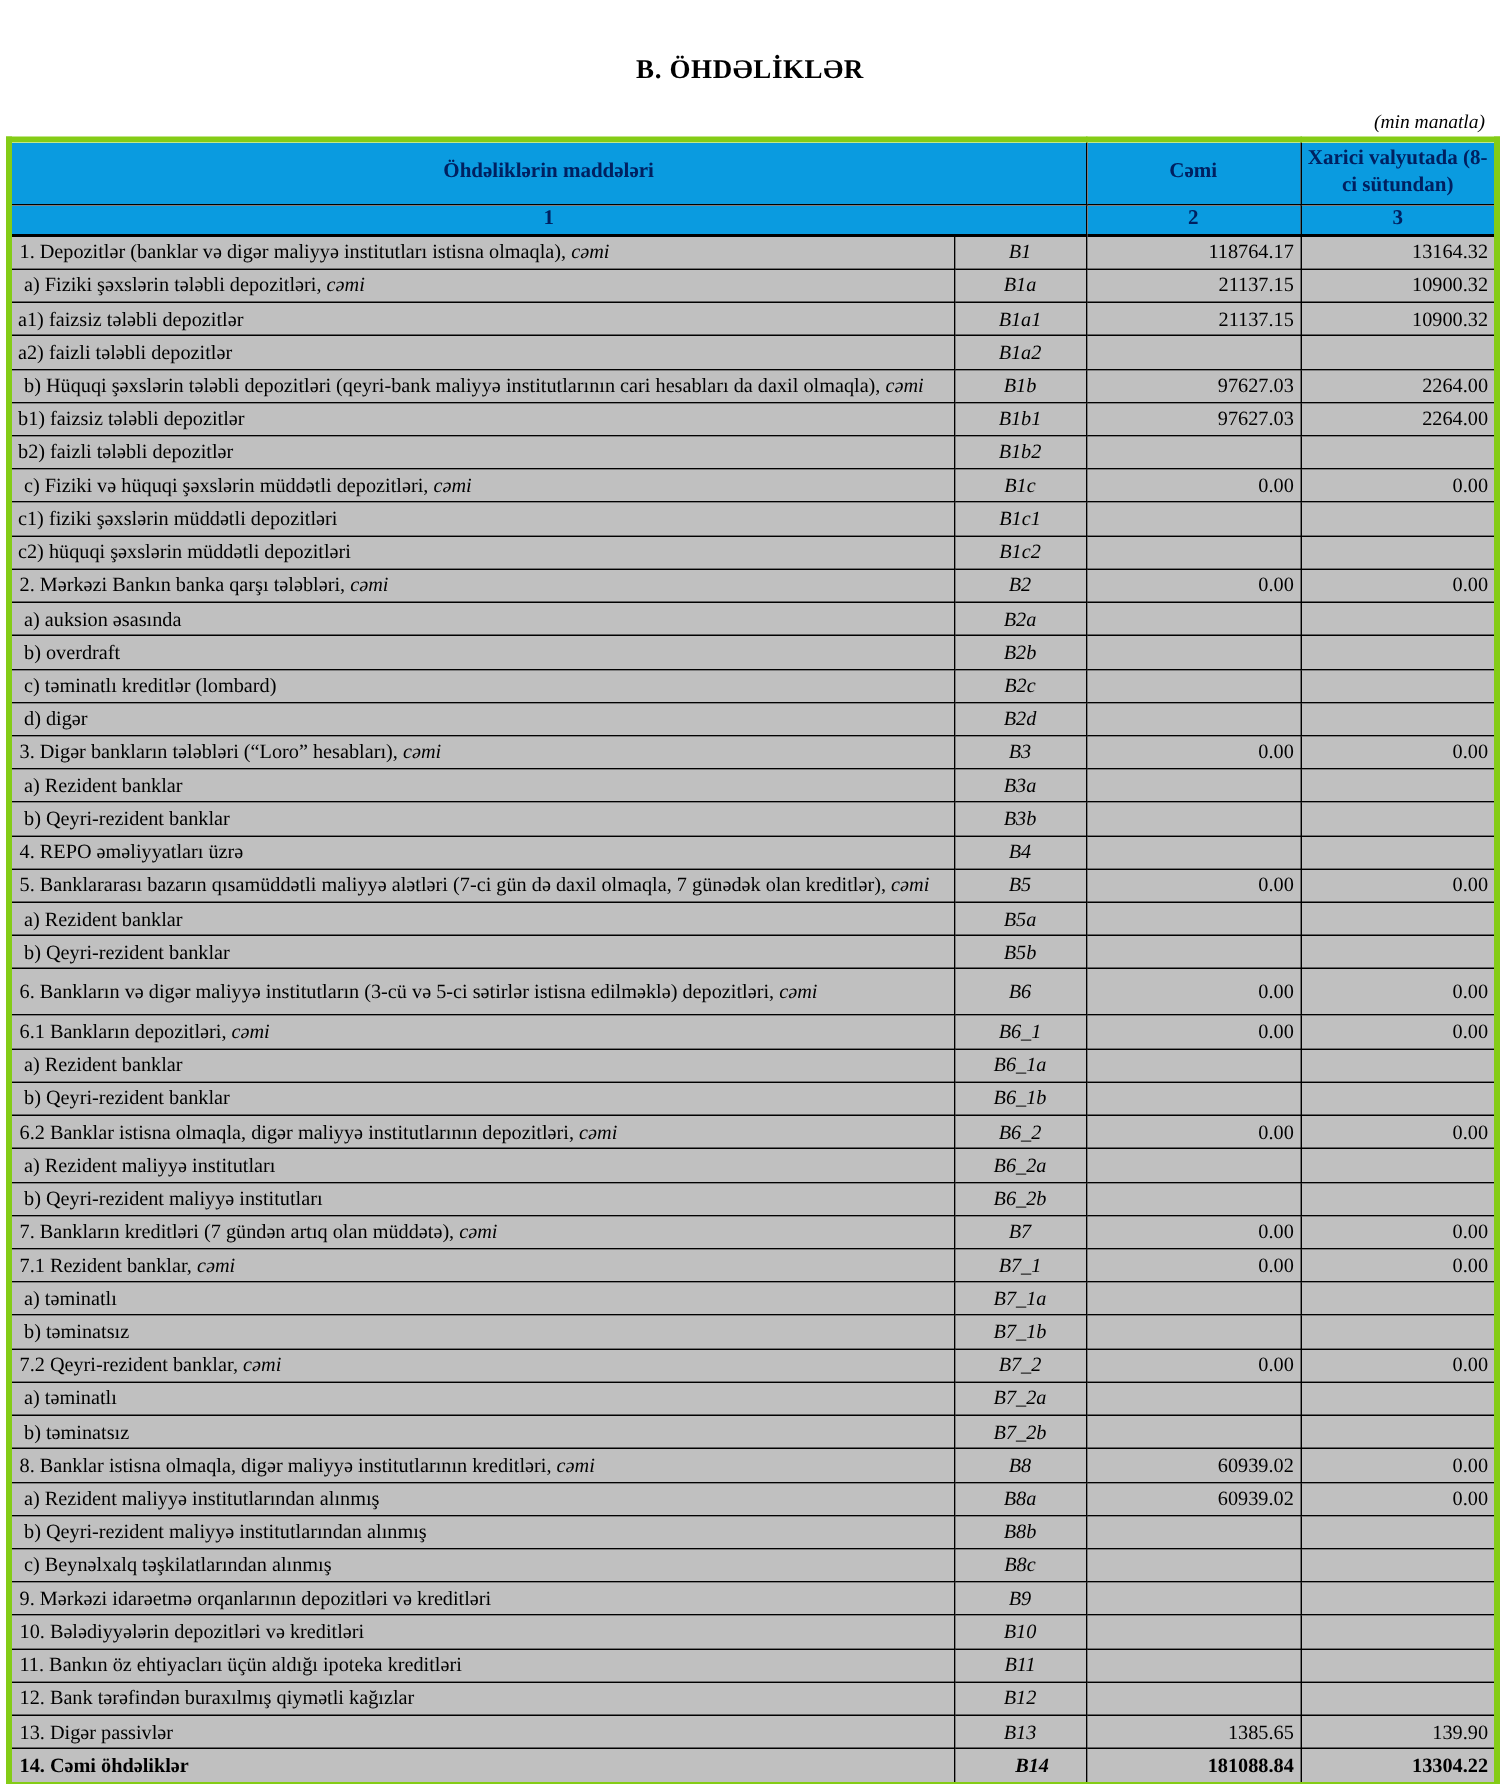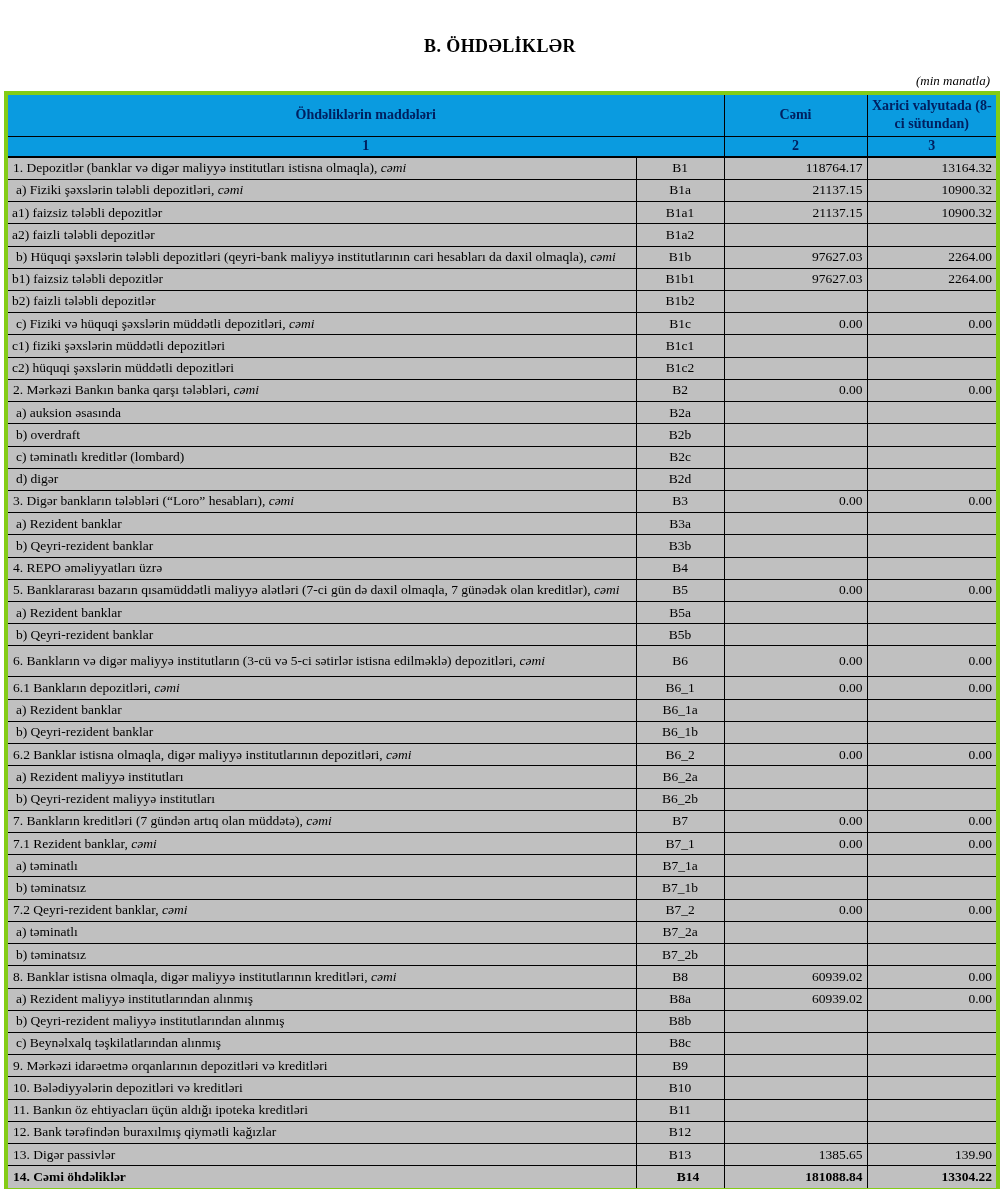--- a/index.html
+++ b/index.html
@@ -48,21 +48,21 @@
     font-weight: bold;
     text-align: center;
     font-size: 14px;
     border: 1px solid #000;
   }
   thead tr.colnum-row th {
     padding: 0 4px;
     border-bottom: 2px solid #000;
   }
   tbody td { background: var(--row-bg, #c0c0c0); }
-  td.code { text-align: center; }
+  td.code { text-align: center; font-style: italic; }
   td.num  { text-align: right; }
   td.label.indent-0 { padding-left: 5px; }
   td.label.indent-1 { padding-left: 8px; }
   td.label.indent-2 { }
   tr.bold td { font-weight: bold; padding-left: 20px; }
   tr.tall td { height: 31px; }
   td.label em { font-style: italic; }
 </style>
 </head>
 <body>

